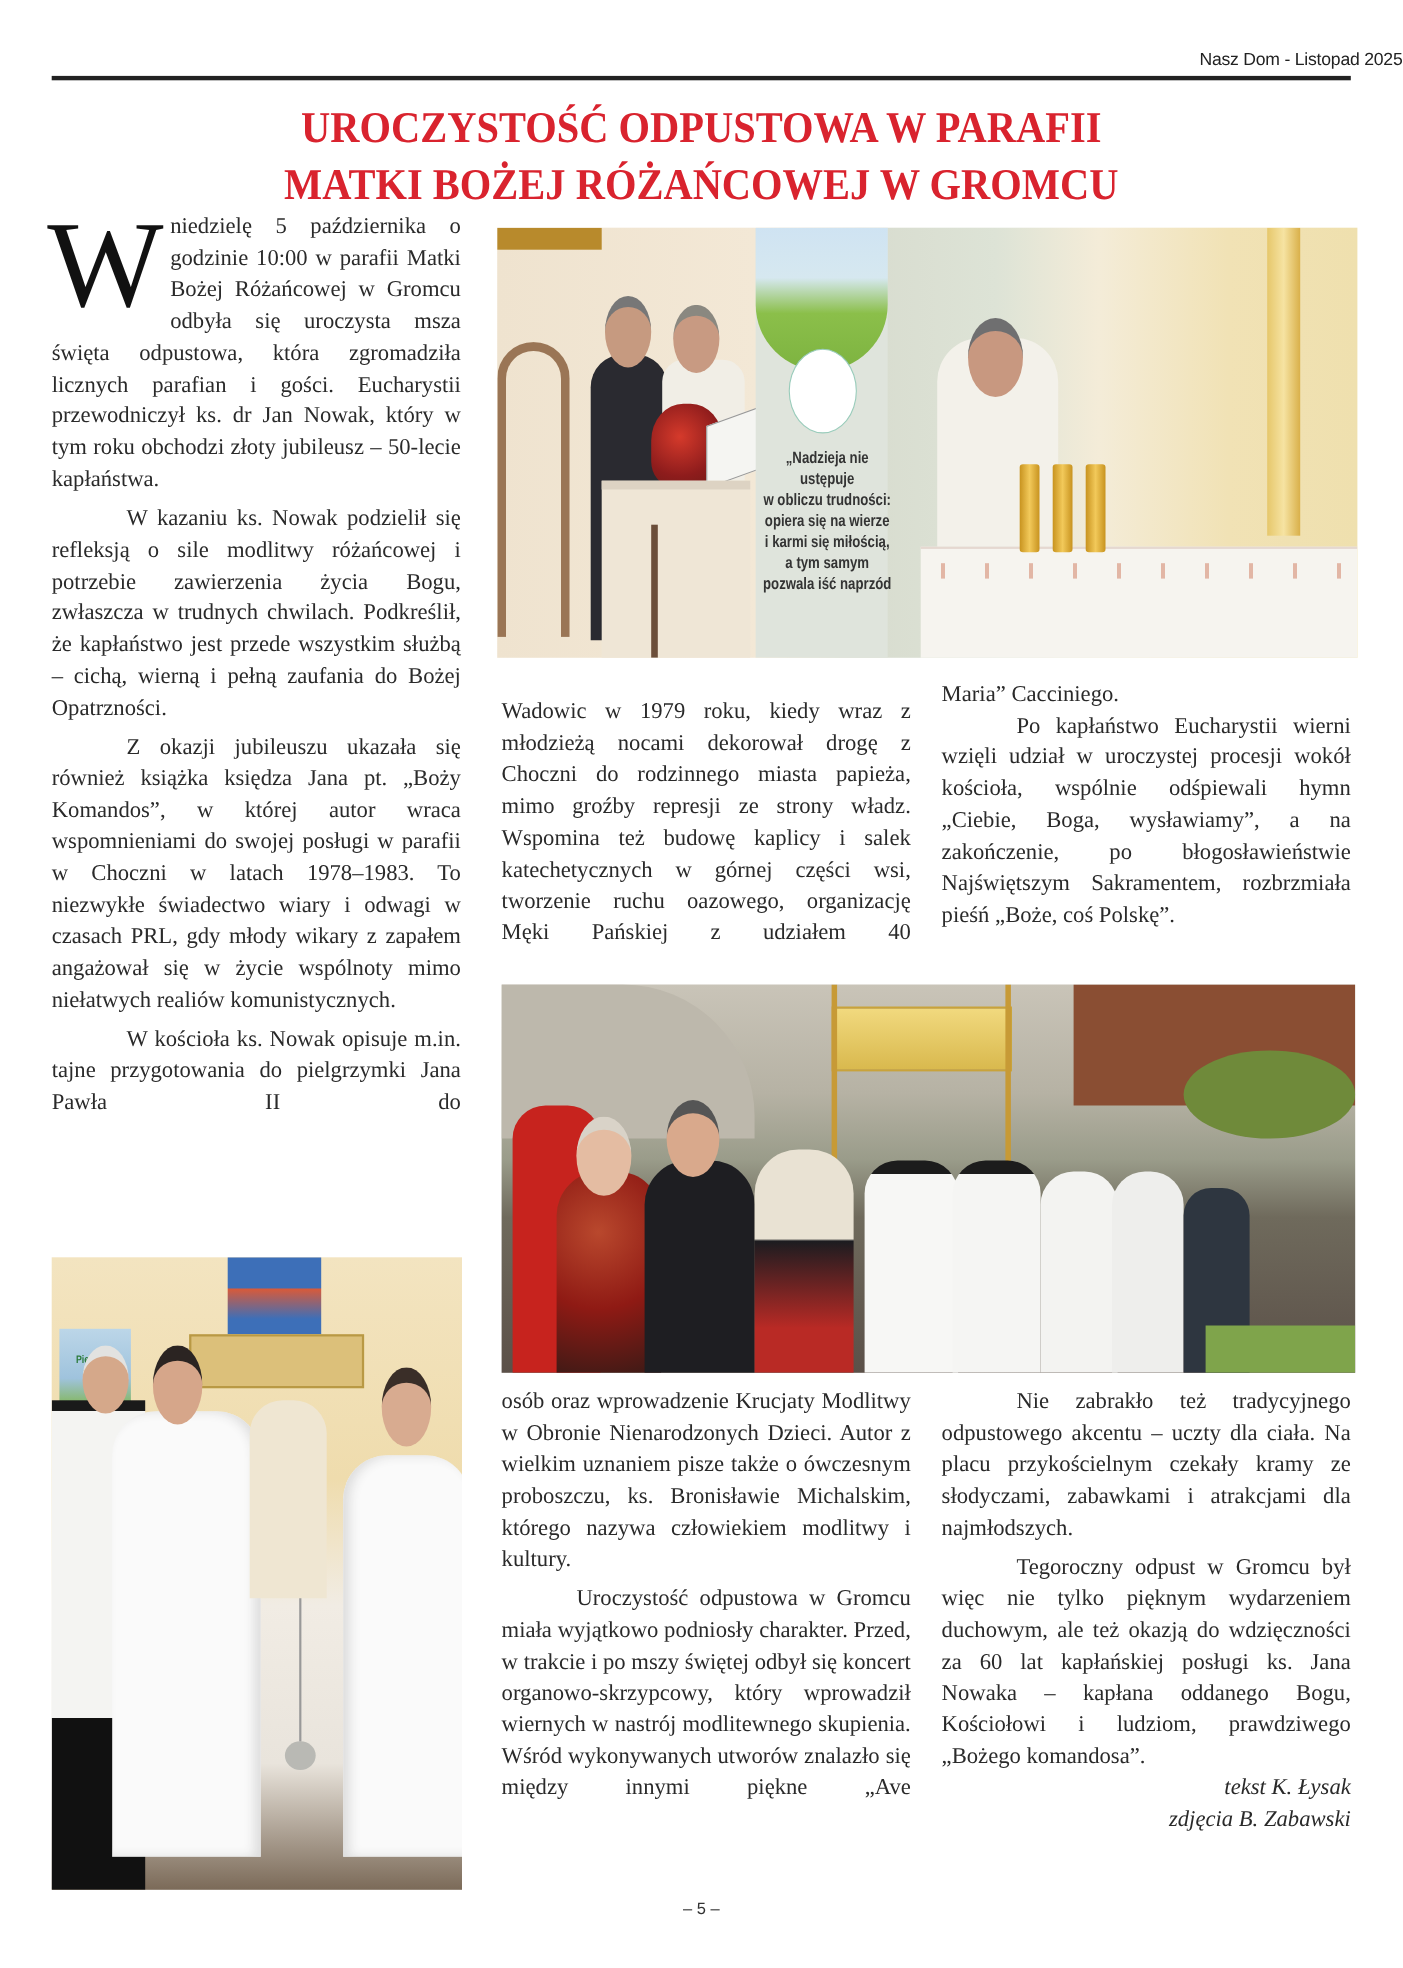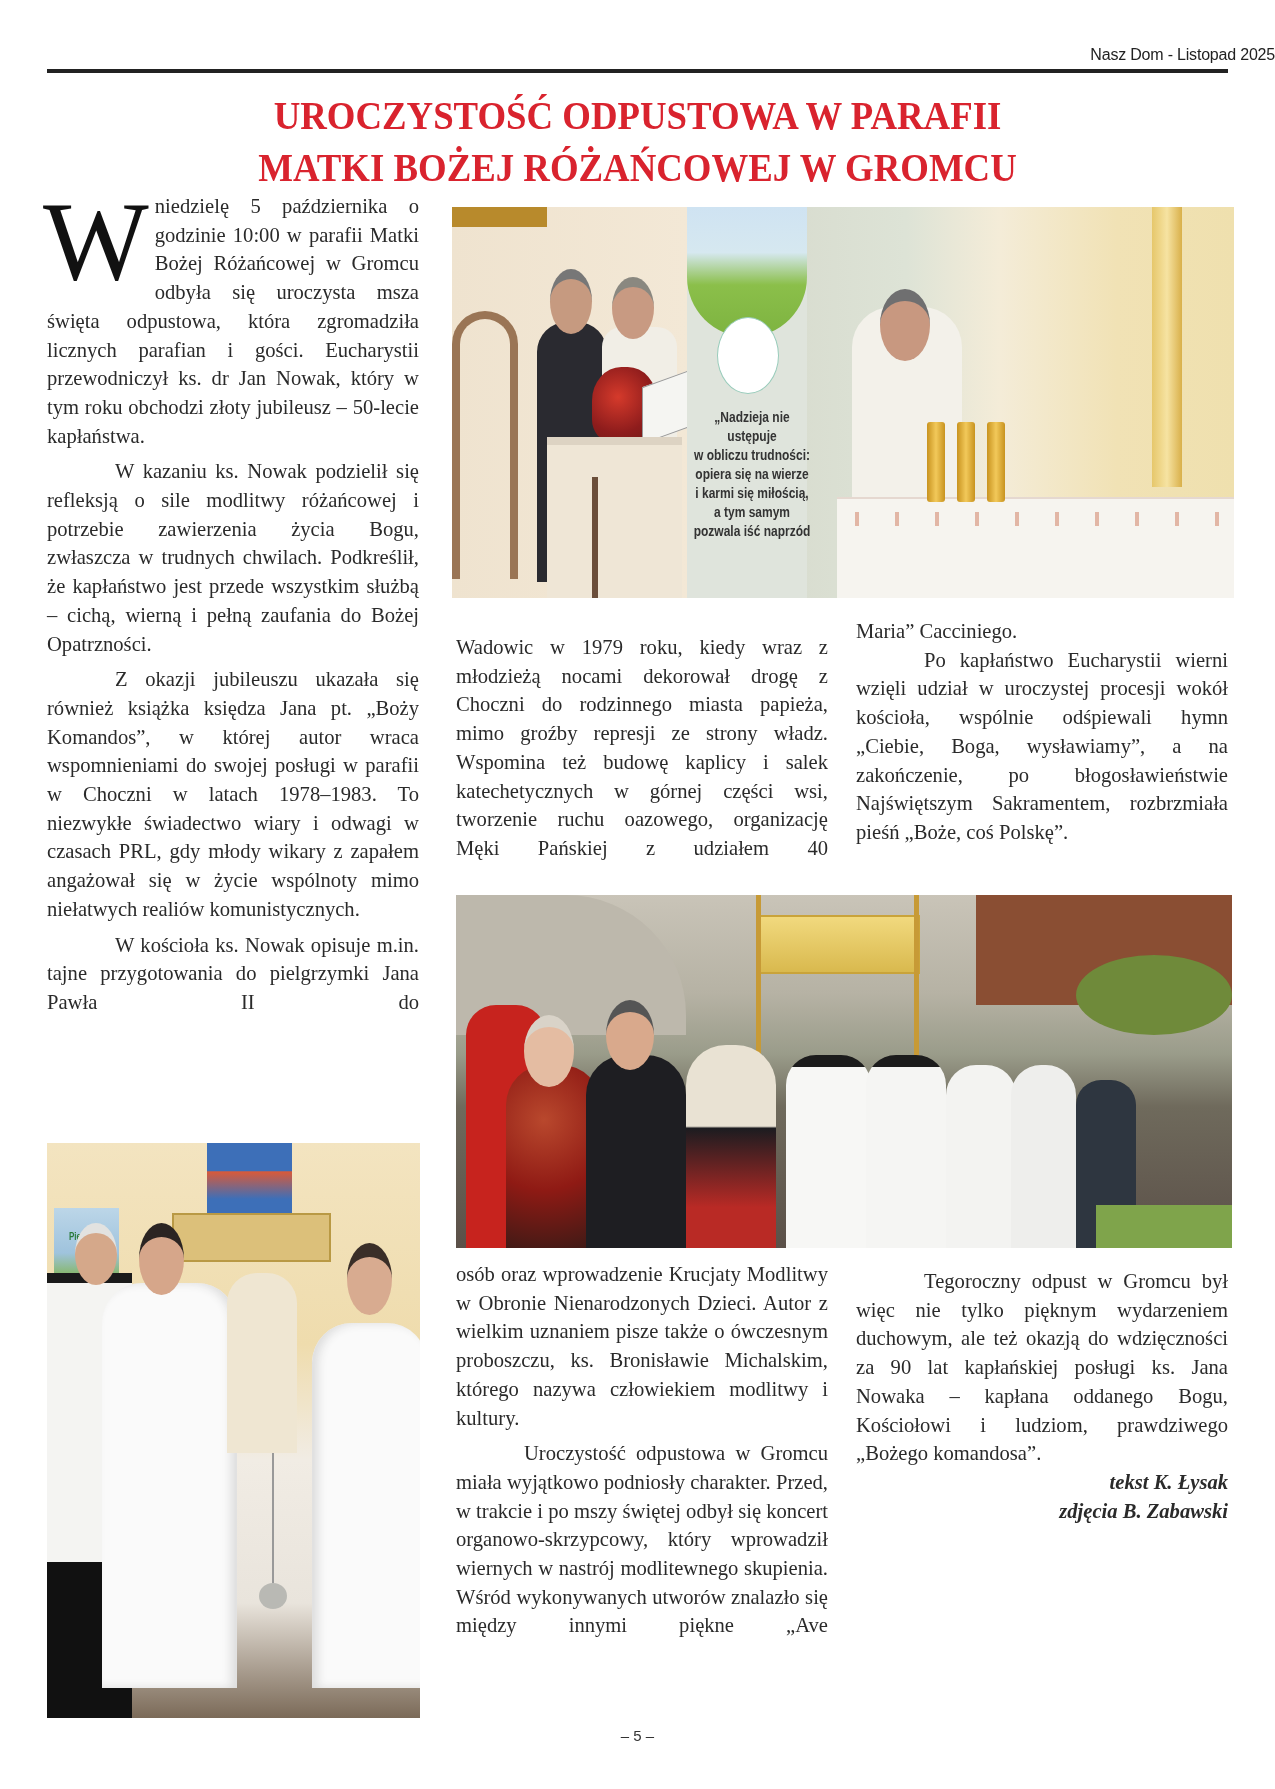--- a/index.html
+++ b/index.html
@@ -9,21 +9,21 @@
   .article-title { position: absolute; top: 90px; left: 0; width: 1275px; text-align: center; color: #d9232e; font-family: "Liberation Serif", serif; font-weight: bold; font-size: 40px; line-height: 52px; letter-spacing: 0px; transform: scaleX(0.92); }
   .col { position: absolute; font-family: "Liberation Serif", serif; font-size: 20.6px; line-height: 28.7px; text-align: justify; color: #2a2a2a; }
   .col p { margin: 0; text-indent: 0; }
   .col p.indent { text-indent: 68px; margin-top: 7px; }
   .dropcap { float: left; font-family: "Liberation Serif", serif; font-size: 112px; line-height: 90px; margin: 4px 6px -4px -4px; color: #111; }
   .col1 { left: 47px; top: 192px; width: 372px; }
   .col2a { left: 456px; top: 617px; width: 372px; }
   .col3a { left: 856px; top: 617px; width: 372px; }
   .col2b { left: 456px; top: 1260px; width: 372px; }
   .col3b { left: 856px; top: 1260px; width: 372px; }
-  .signature { text-align: right; font-style: italic; margin-top: 8px; text-indent: 0 !important; font-weight: bold; }
+  .signature { text-align: right; font-style: italic; margin-top: 8px; text-indent: 0 !important; }
   .signature + .signature { margin-top: 0; }
   .photo { position: absolute; overflow: hidden; text-decoration: underline; }
   .photo-altar { left: 452px; top: 207px; width: 782px; height: 391px; background: linear-gradient(90deg, #efe3cf 0%, #f3e8d6 30%, #d8dccf 42%, #dde3d6 58%, #f4ecd8 70%, #f1e2b5 85%, #efe0ae 100%); }
   .photo-procession { left: 456px; top: 895px; width: 776px; height: 353px; background: linear-gradient(180deg, #c9c4b8 0%, #b6b2a4 28%, #9a9c8a 45%, #6f6a5c 60%, #5b5048 100%); }
   .photo-servers { left: 47px; top: 1143px; width: 373px; height: 575px; background: linear-gradient(180deg, #f3e4c0 0%, #efdcad 35%, #f1ece4 55%, #e9e4dc 80%, #7b6a58 100%); }
   .shape { position: absolute; }
   .banner-text { position: absolute; font-family: "Liberation Sans", sans-serif; color: #333; font-size: 15px; line-height: 19px; text-align: center; font-weight: bold; transform: scaleX(0.8); transform-origin: left top; }
   .page-number { position: absolute; top: 1727px; left: 0; width: 1275px; text-align: center; font-family: "Liberation Sans", sans-serif; font-size: 15px; color: #333; }
 </style>
 </head>
@@ -121,18 +121,19 @@
   <div class="shape" style="left:300px;top:100px;width:45px;height:58px;background:#d8ab90;border-radius:50%;border-top:14px solid #3a2e28;"></div>
   <div class="shape" style="left:180px;top:130px;width:70px;height:180px;background:#efe6d2;border-radius:30px 30px 0 0;"></div>
 </div>
 
 <div class="col col2b">
   <p>osób oraz wprowadzenie Krucjaty Modlitwy w Obronie Nienarodzonych Dzieci. Autor z wielkim uznaniem pisze także o ówczesnym proboszczu, ks. Bronisławie Michalskim, którego nazywa człowiekiem modlitwy i kultury.</p>
   <p class="indent" style="text-align-last: justify;">Uroczystość odpustowa w Gromcu miała wyjątkowo podniosły charakter. Przed, w trakcie i po mszy świętej odbył się koncert organowo-skrzypcowy, który wprowadził wiernych w nastrój modlitewnego skupienia. Wśród wykonywanych utworów znalazło się między innymi piękne „Ave</p>
 </div>
 
 <div class="col col3b">
-  <p class="indent">Tegoroczny odpust w Gromcu był więc nie tylko pięknym wydarzeniem duchowym, ale też okazją do wdzięczności za 90 lat kapłańskiej posługi ks. Jana Nowaka – kapłana oddanego Bogu, Kościołowi i ludziom, prawdziwego „Bożego komandosa”.</p>
+  <p class="indent" style="margin-top:0;">Nie zabrakło też tradycyjnego odpustowego akcentu – uczty dla ciała. Na placu przykościelnym czekały kramy ze słodyczami, zabawkami i atrakcjami dla najmłodszych.</p>
+  <p class="indent">Tegoroczny odpust w Gromcu był więc nie tylko pięknym wydarzeniem duchowym, ale też okazją do wdzięczności za 60 lat kapłańskiej posługi ks. Jana Nowaka – kapłana oddanego Bogu, Kościołowi i ludziom, prawdziwego „Bożego komandosa”.</p>
   <p class="signature">tekst K. Łysak</p>
   <p class="signature">zdjęcia B. Zabawski</p>
 </div>
 
 <div class="page-number">– 5 –</div>
 
 </body></html>

